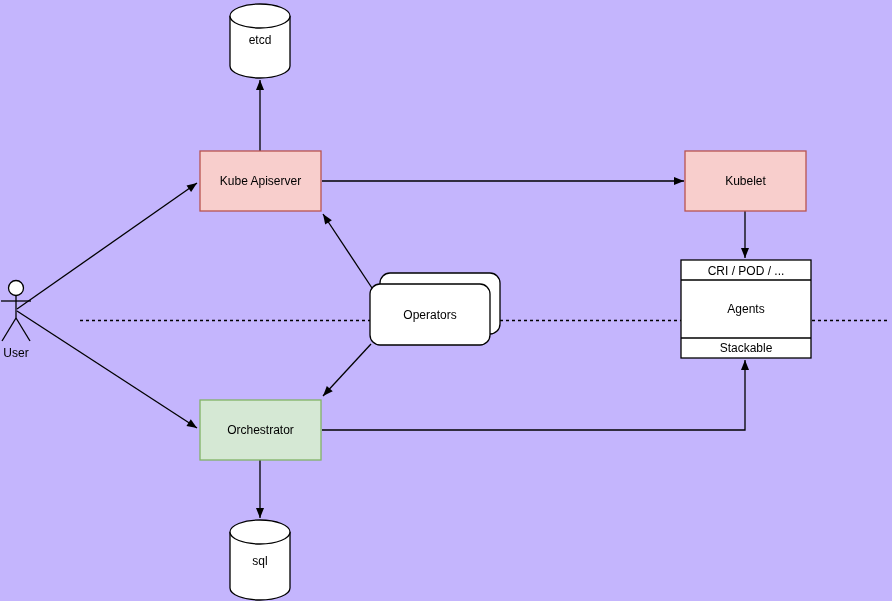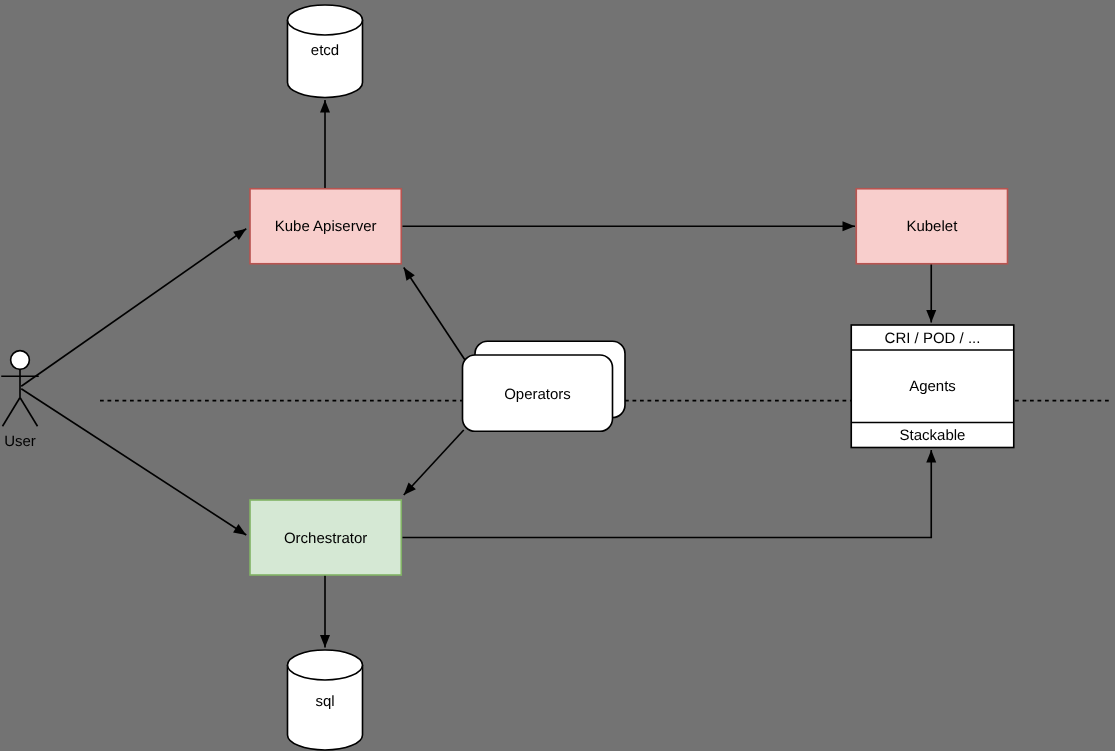--- a/index.html
+++ b/index.html
@@ -4,21 +4,21 @@
 <style>
   html, body {
     margin: 0;
     padding: 0;
     background: #ffffff;
   }
   .canvas {
     width: 892px;
     height: 601px;
     position: relative;
-    background: #737373;
+    background: #c4b5fd;
     font-family: "Liberation Sans", sans-serif;
   }
   svg { display: block; }
   text {
     font-family: "Liberation Sans", sans-serif;
     font-size: 12px;
     fill: #000000;
   }
   .edge {
     stroke: #000000;

